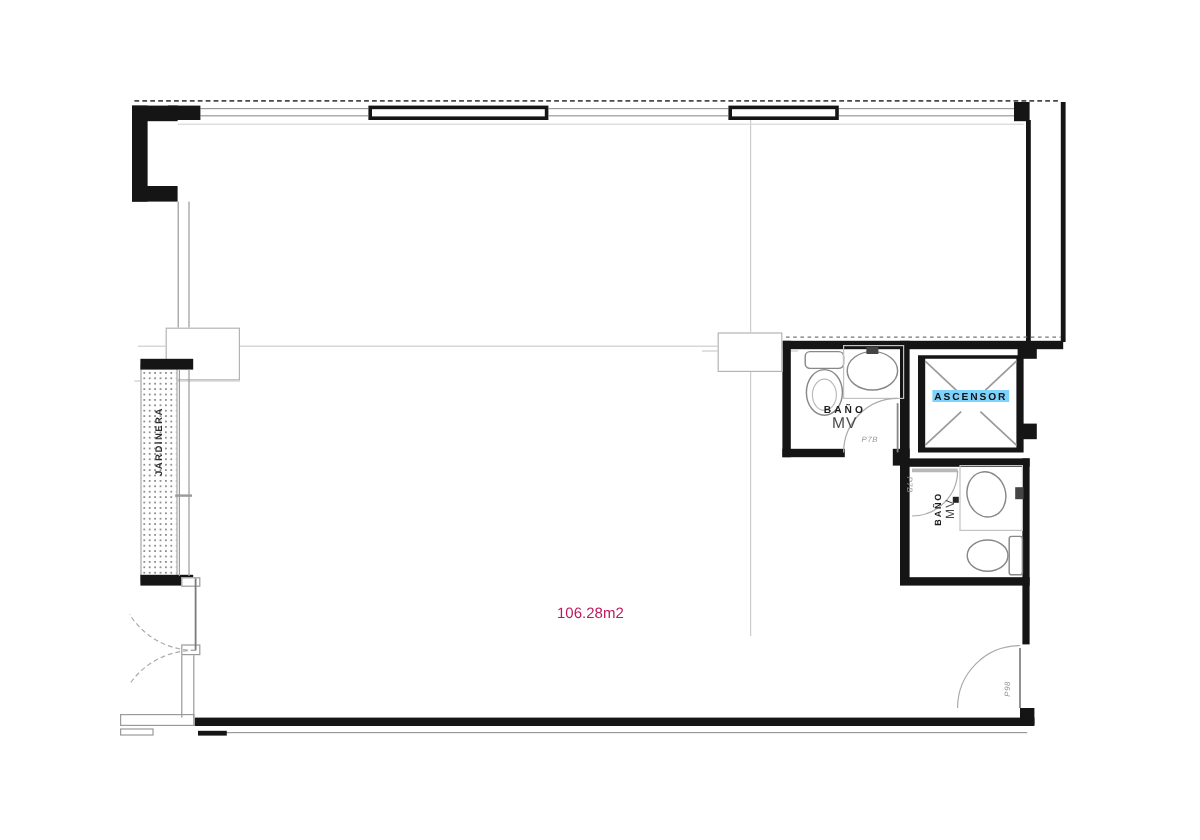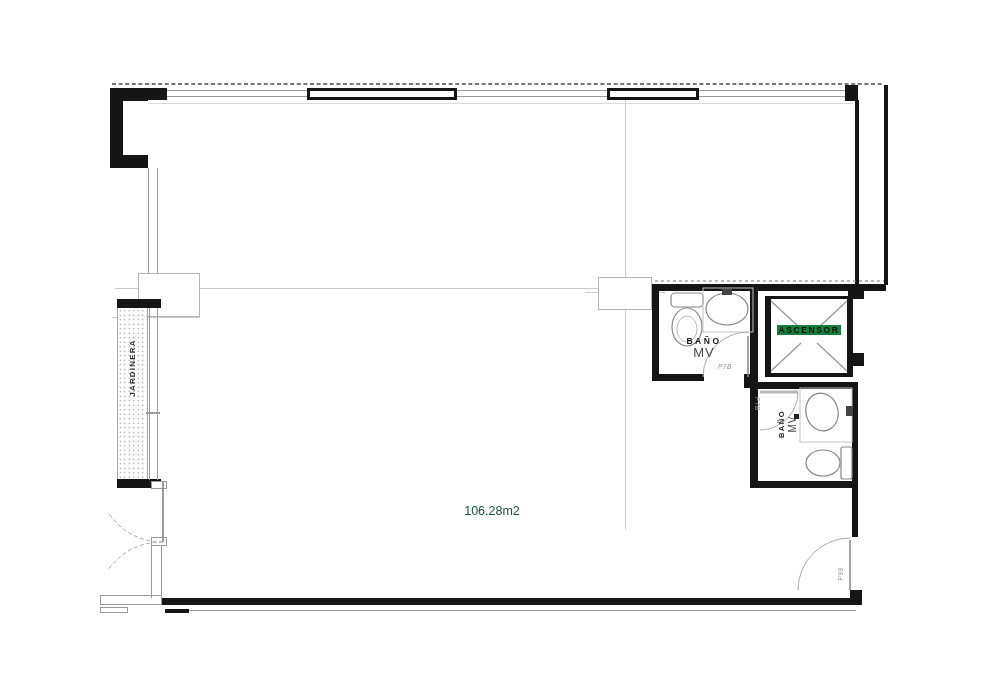--- a/index.html
+++ b/index.html
@@ -14,23 +14,23 @@
   .sill{position:absolute;background:#d8d8d8;}
   .outlined{position:absolute;background:#fff;border:1px solid #9a9a9a;box-sizing:border-box;}
   .graybox{position:absolute;background:#fff;border:1px solid #b4b4b4;box-sizing:border-box;}
   .wallbox{position:absolute;background:#fff;border:3px solid #151515;box-sizing:border-box;}
   .hatch{
     position:absolute;box-sizing:border-box;border:1px solid #a8a8a8;background-color:#fff;
     background-image:radial-gradient(#8f8f8f 0.7px, transparent 0.95px);
     background-size:4.5px 4.5px;
   }
   .lbl{position:absolute;line-height:1.1;white-space:nowrap;}
-  .area-lbl{font-size:12.5px;color:#14532d;text-align:center;}
+  .area-lbl{font-size:12.5px;color:#be185d;text-align:center;}
   .elev-lbl{font-size:8.5px;font-weight:bold;letter-spacing:1.6px;color:#111;text-align:center;}
-  .elev-lbl span{background:#15803d;padding:0 2px;}
+  .elev-lbl span{background:#7dd3fc;padding:0 2px;}
   .bath-lbl{text-align:center;}
   .bath-lbl .l1{font-size:8.5px;font-weight:bold;letter-spacing:2.5px;color:#1c1c1c;display:block;}
   .bath-lbl .l2{font-size:13px;letter-spacing:1px;color:#4a4a4a;display:block;margin-top:0px;}
   .code{font-size:6.5px;font-style:italic;color:#969696;letter-spacing:0.5px;}
   .vrot{display:flex;align-items:center;justify-content:center;}
   .planter-lbl{font-size:8px;font-weight:bold;letter-spacing:1.2px;color:#2e2e2e;text-align:center;}
   svg{position:absolute;left:0;top:0;}
 </style>
 </head>
 <body>

